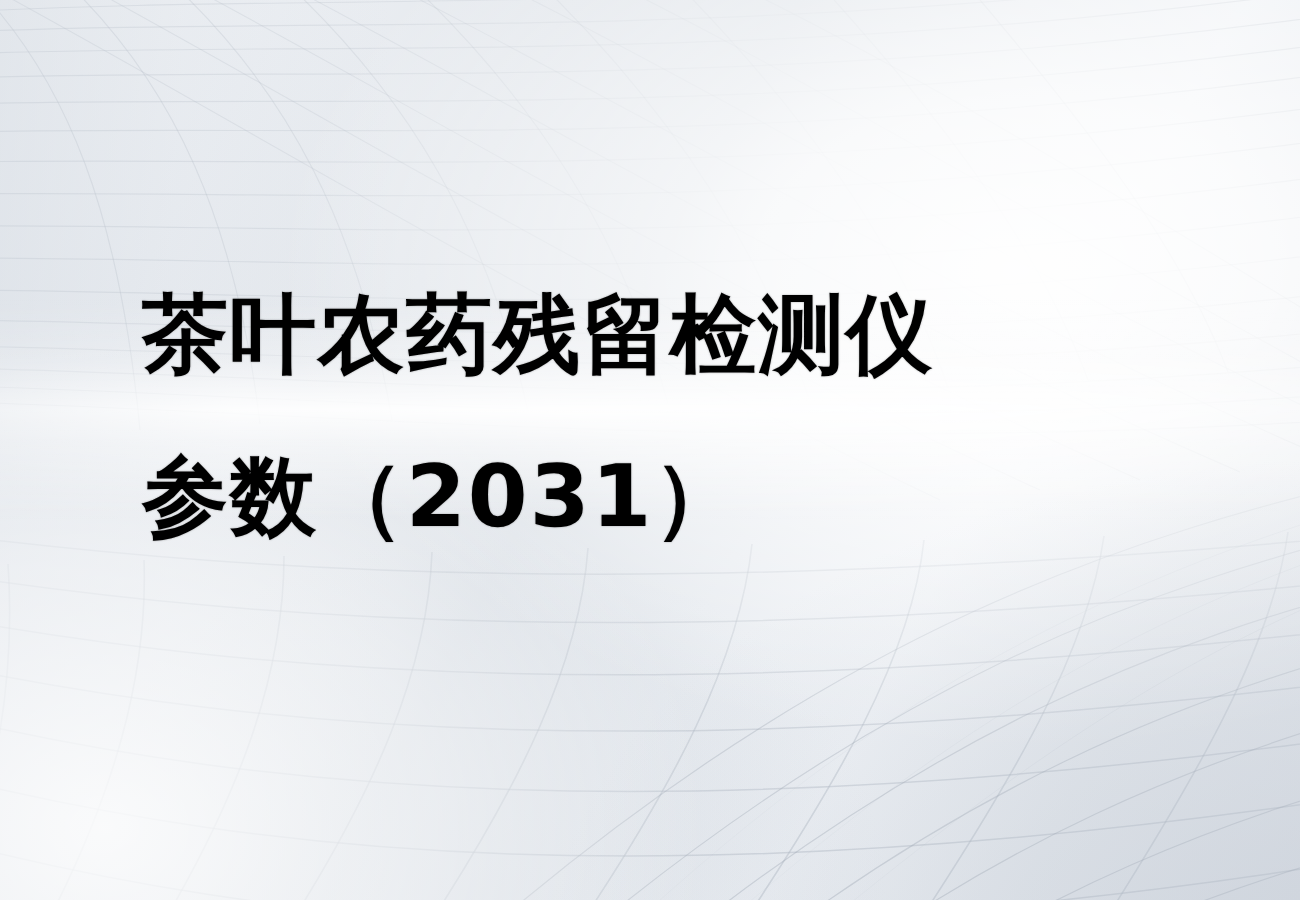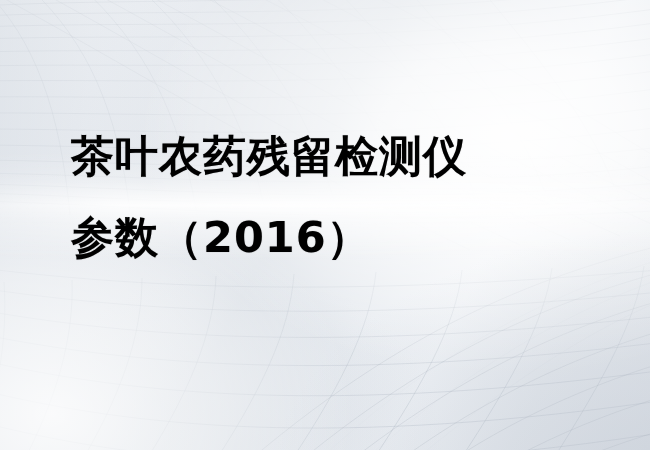--- a/index.html
+++ b/index.html
@@ -93,21 +93,21 @@
   }
 
   
   .bg-mesh { }
   .bg-mesh svg { display: block; width: 650px; height: 450px; }
 
   
   .title-block {
     position: absolute;
     left: 71px;
-    top: 116px;
+    top: 128px;
     width: 560px;
   }
   .title-line {
     color: #000000;
     font-weight: 700;
     font-size: 43px;
     line-height: 81px;
     letter-spacing: 1px;
     white-space: nowrap;
     text-shadow: 0 0 1px rgba(0,0,0,0.35);
@@ -226,16 +226,16 @@
   </div>
 
   <div class="bg-layer bg-shade-left"></div>
   <div class="bg-layer bg-fold-bl"></div>
   <div class="bg-layer bg-glow-tr"></div>
   <div class="bg-layer bg-shade-br"></div>
   <div class="bg-layer bg-streak"></div>
 
   <div class="title-block">
     <div class="title-line">茶叶农药残留检测仪</div>
-    <div class="title-line">参数（2016）</div>
+    <div class="title-line">参数（2031）</div>
   </div>
 
 </div>
 
 </body></html>

